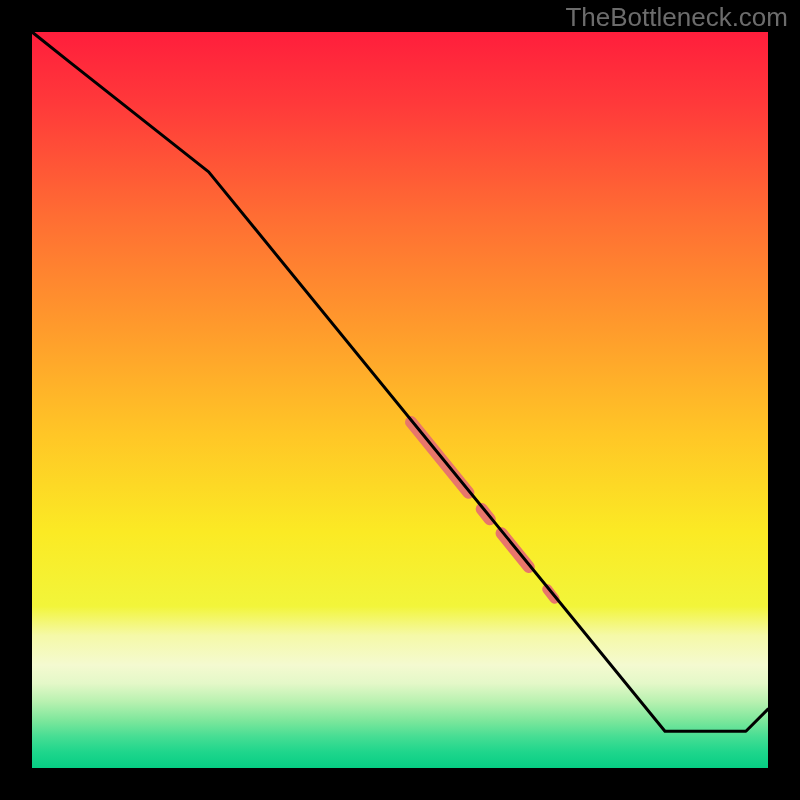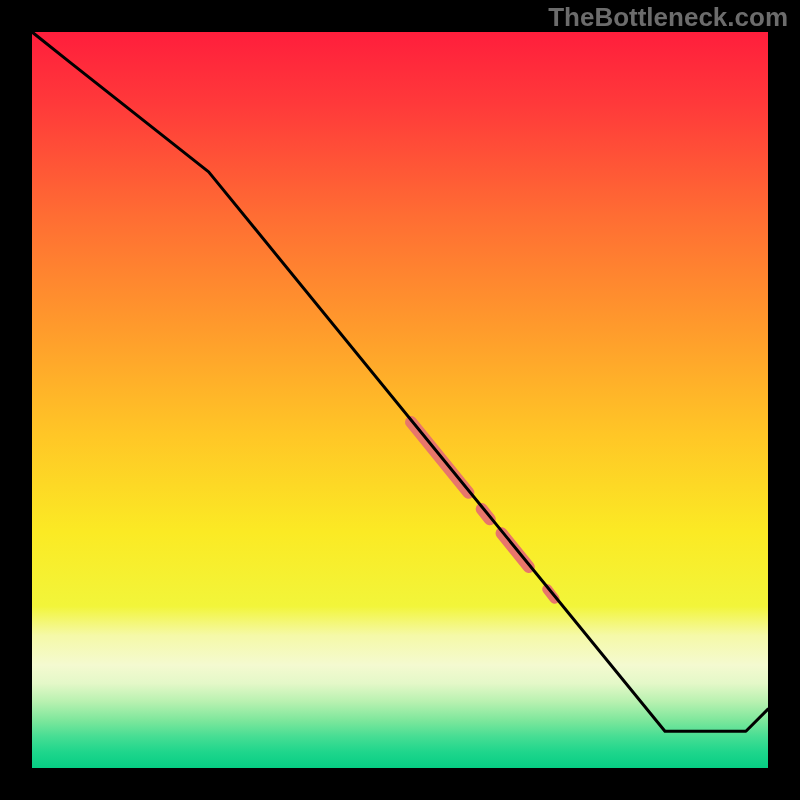--- a/index.html
+++ b/index.html
@@ -15,21 +15,21 @@
     width: 800px;
     height: 800px;
   }
   .watermark {
     position: absolute;
     top: 2px;
     right: 12px;
     color: #6c6c6c;
     font-family: Arial, Helvetica, sans-serif;
     font-size: 26px;
-    font-weight: 700;
+    font-weight: 400;
     letter-spacing: 0;
     z-index: 10;
   }
   svg {
     display: block;
   }
 </style>
 </head>
 <body>
 

